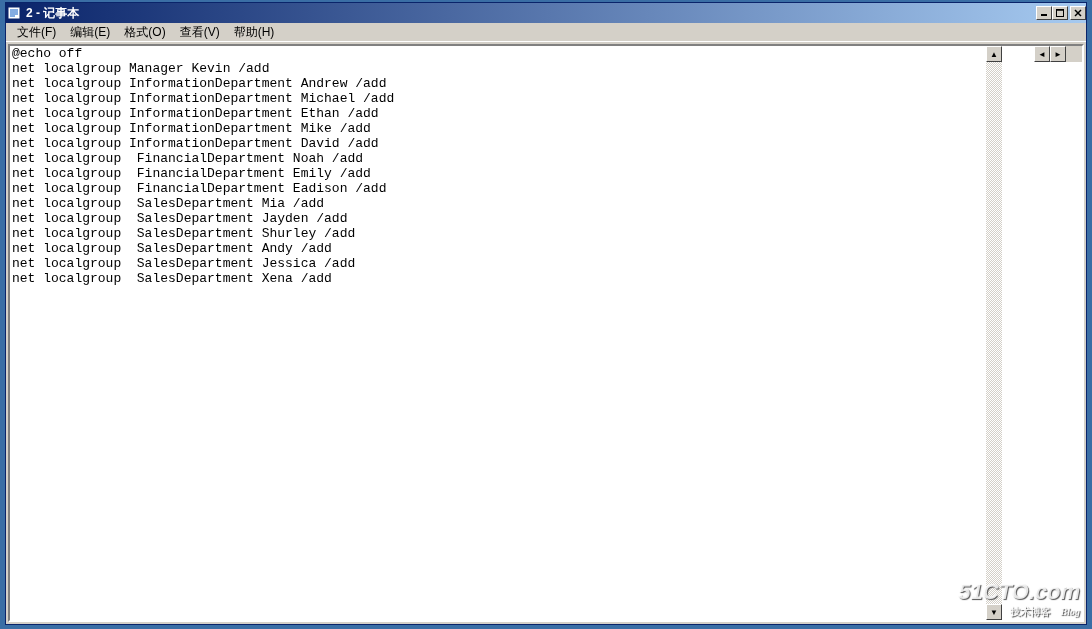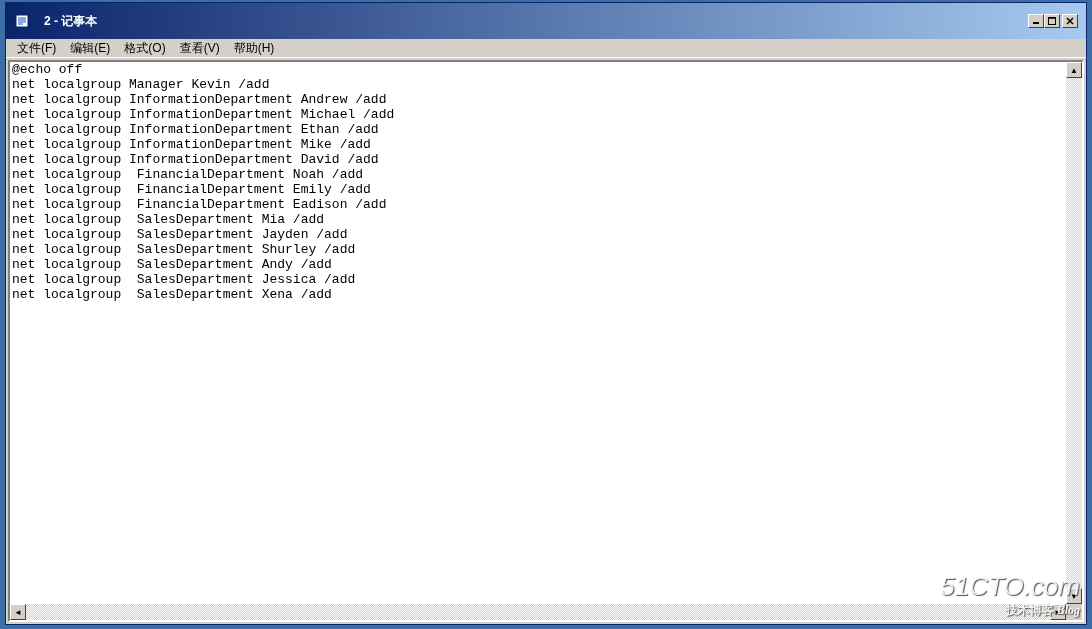--- a/index.html
+++ b/index.html
@@ -18,28 +18,27 @@
     left: 5px;
     top: 2px;
     width: 1082px;
     height: 623px;
     border: 1px solid #0a246a;
     background: #d4d0c8;
     display: flex;
     flex-direction: column;
   }
   .titlebar {
-    height: 36px;
+    height: 20px;
     background: linear-gradient(to right, #0a246a, #a6caf0);
     display: flex;
     align-items: center;
-    padding: 0 8px;
+    padding: 0 0;
     color: white;
     font-size: 12px;
-    gap: 10px;
   }
   .titlebar-icon {
     width: 16px;
     height: 16px;
     margin-right: 4px;
     display: flex;
     align-items: center;
     justify-content: center;
   }
   .titlebar-title {
@@ -81,21 +80,22 @@
     cursor: pointer;
   }
   .content-wrap {
     flex: 1;
     margin: 2px;
     border: 2px solid;
     border-color: #808080 #fff #fff #808080;
     background: #fff;
     position: relative;
     display: flex;
-    flex-direction: column;
+    flex-direction: row;
+    gap: 32px;
   }
   .editor {
     flex: 1;
     background: #fff;
     font-family: "Fixedsys", "Courier New", monospace;
     font-size: 13px;
     line-height: 15px;
     color: #000;
     padding: 0 2px;
     white-space: pre;
@@ -145,32 +145,32 @@
     position: absolute;
     right: 12px;
     bottom: 10px;
     color: rgba(255,255,255,0.85);
     text-shadow: 1px 1px 1px #555;
     font-family: Arial, sans-serif;
     text-align: right;
     pointer-events: none;
   }
   .wm-main {
-    font-size: 26px;
-    font-weight: normal;
+    font-size: 22px;
+    font-weight: bold;
     font-style: italic;
     letter-spacing: 0;
   }
   .wm-sub {
-    font-size: 12px;
+    font-size: 10px;
     font-weight: bold;
     display: flex;
     justify-content: flex-end;
     align-items: baseline;
-    gap: 3px;
+    gap: 10px;
   }
   .wm-blog {
     font-family: Liberation Serif, serif;
     font-style: italic;
   }
 </style>
 </head>
 <body>
 
 <div class="window">

